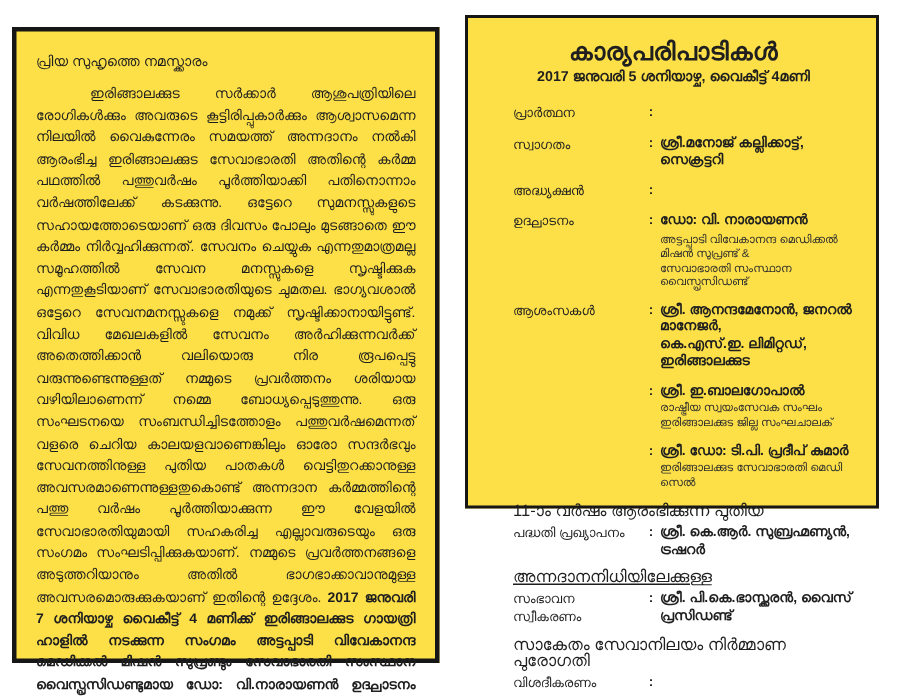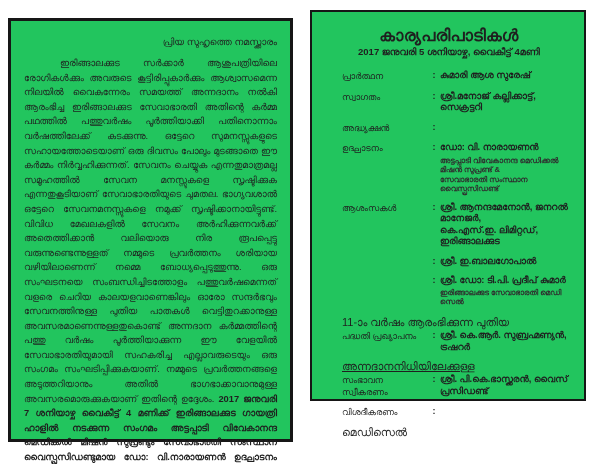--- a/index.html
+++ b/index.html
@@ -2,29 +2,29 @@
 <html><head>
 <meta charset="utf-8">
 <style>
   html,body{margin:0;padding:0;}
   body{
     width:600px;height:464px;position:relative;
     background:#ffffff;overflow:hidden;
     font-family:"Liberation Sans","DejaVu Sans",sans-serif;
     color:#1f1f1f;
   }
-  .page{position:absolute;background:#22c55e;box-sizing:border-box;align-items:flex-end;}
+  .page{position:absolute;background:#fde047;box-sizing:border-box;}
   .page-left{
     left:8px;top:18px;width:285px;height:424px;
     border:3px solid #161616;
     padding:13px 13px 9px 13px;
     display:flex;flex-direction:column;
   }
   .page-right{
-    left:310px;top:10px;width:276px;height:391px;
+    left:310px;top:10px;width:276px;height:329px;
     border:2px solid #161616;
     padding:10px 12px 8px 14px;
   }
   .greeting{font-size:9.5px;margin:2px 0 8px 0;}
   .letter-body{
     font-size:9.3px;line-height:14.6px;text-align:justify;
     text-indent:0;
   }
   .letter-body .indent{display:inline-block;width:36px;}
   .letter-body .bold{font-weight:700;}
@@ -39,21 +39,21 @@
   .agenda-block{margin-bottom:8px;margin-left:16px;}
   .row{display:flex;align-items:flex-start;}
   .lbl{width:86px;flex:0 0 86px;font-size:8.8px;line-height:11.5px;padding-top:1px;}
   .colon{width:12px;flex:0 0 12px;font-size:9px;font-weight:700;text-align:center;}
   .val{
     flex:1;font-weight:700;font-size:9.3px;line-height:11.5px;
     white-space:pre-line;
   }
   .sub{
     margin-left:98px;font-size:7.6px;line-height:9.6px;
-    font-weight:700;color:#2e2e2e;white-space:pre-line;margin-top:1px;
+    font-weight:400;color:#2e2e2e;white-space:pre-line;margin-top:1px;
   }
   .pre{font-size:11px;line-height:11px;margin-bottom:2px;}
   .pre.underlined{text-decoration:underline;}
   .gap-lg{margin-bottom:10px;}
 </style>
 </head>
 <body>
 
 <div class="page page-left">
   <div class="greeting">പ്രിയ സുഹൃത്തെ നമസ്ക്കാരം</div>
@@ -64,21 +64,20 @@
 </div>
 
 <div class="page page-right">
   <div class="prog-title">കാര്യപരിപാടികൾ</div>
   <div class="prog-date">2017 ജനുവരി 5 ശനിയാഴ്ച, വൈകീട്ട് 4മണി</div>
 
   <div class="agenda-block">
     <div class="row">
       <div class="lbl">പ്രാർത്ഥന</div>
       <div class="colon">:</div>
-      <div class="val">കുമാരി ആശ സുരേഷ്</div>
     </div>
   </div>
 
   <div class="agenda-block">
     <div class="row">
       <div class="lbl">സ്വാഗതം</div>
       <div class="colon">:</div>
       <div class="val">ശ്രീ.മനോജ് കല്ലിക്കാട്ട്, സെക്രട്ടറി</div>
     </div>
   </div>
@@ -108,20 +107,22 @@
 കെ.എസ്.ഇ. ലിമിറ്റഡ്, ഇരിങ്ങാലക്കുട</div>
     </div>
   </div>
 
   <div class="agenda-block">
     <div class="row">
       <div class="lbl"></div>
       <div class="colon">:</div>
       <div class="val">ശ്രീ. ഇ.ബാലഗോപാൽ</div>
     </div>
+    <div class="sub">രാഷ്ട്രീയ സ്വയംസേവക സംഘം
+ഇരിങ്ങാലക്കുട ജില്ല സംഘചാലക്</div>
   </div>
 
   <div class="agenda-block gap-lg">
     <div class="row">
       <div class="lbl"></div>
       <div class="colon">:</div>
       <div class="val">ശ്രീ. ഡോ: ടി.പി. പ്രദീപ് കുമാർ</div>
     </div>
     <div class="sub">ഇരിങ്ങാലക്കുട സേവാഭാരതി മെഡി സെൽ</div>
   </div>
@@ -138,20 +139,21 @@
   <div class="agenda-block">
     <div class="pre underlined">അന്നദാനനിധിയിലേക്കുള്ള</div>
     <div class="row">
       <div class="lbl">സംഭാവന സ്വീകരണം</div>
       <div class="colon">:</div>
       <div class="val">ശ്രീ. പി.കെ.ഭാസ്ക്കരൻ, വൈസ് പ്രസിഡണ്ട്</div>
     </div>
   </div>
 
   <div class="agenda-block">
+    <div class="pre">സാകേതം സേവാനിലയം നിർമ്മാണ പുരോഗതി</div>
     <div class="row">
       <div class="lbl">വിശദീകരണം</div>
       <div class="colon">:</div>
     </div>
   </div>
 
   <div class="agenda-block">
     <div class="pre">മെഡിസെൽ</div>
 
   </div>

